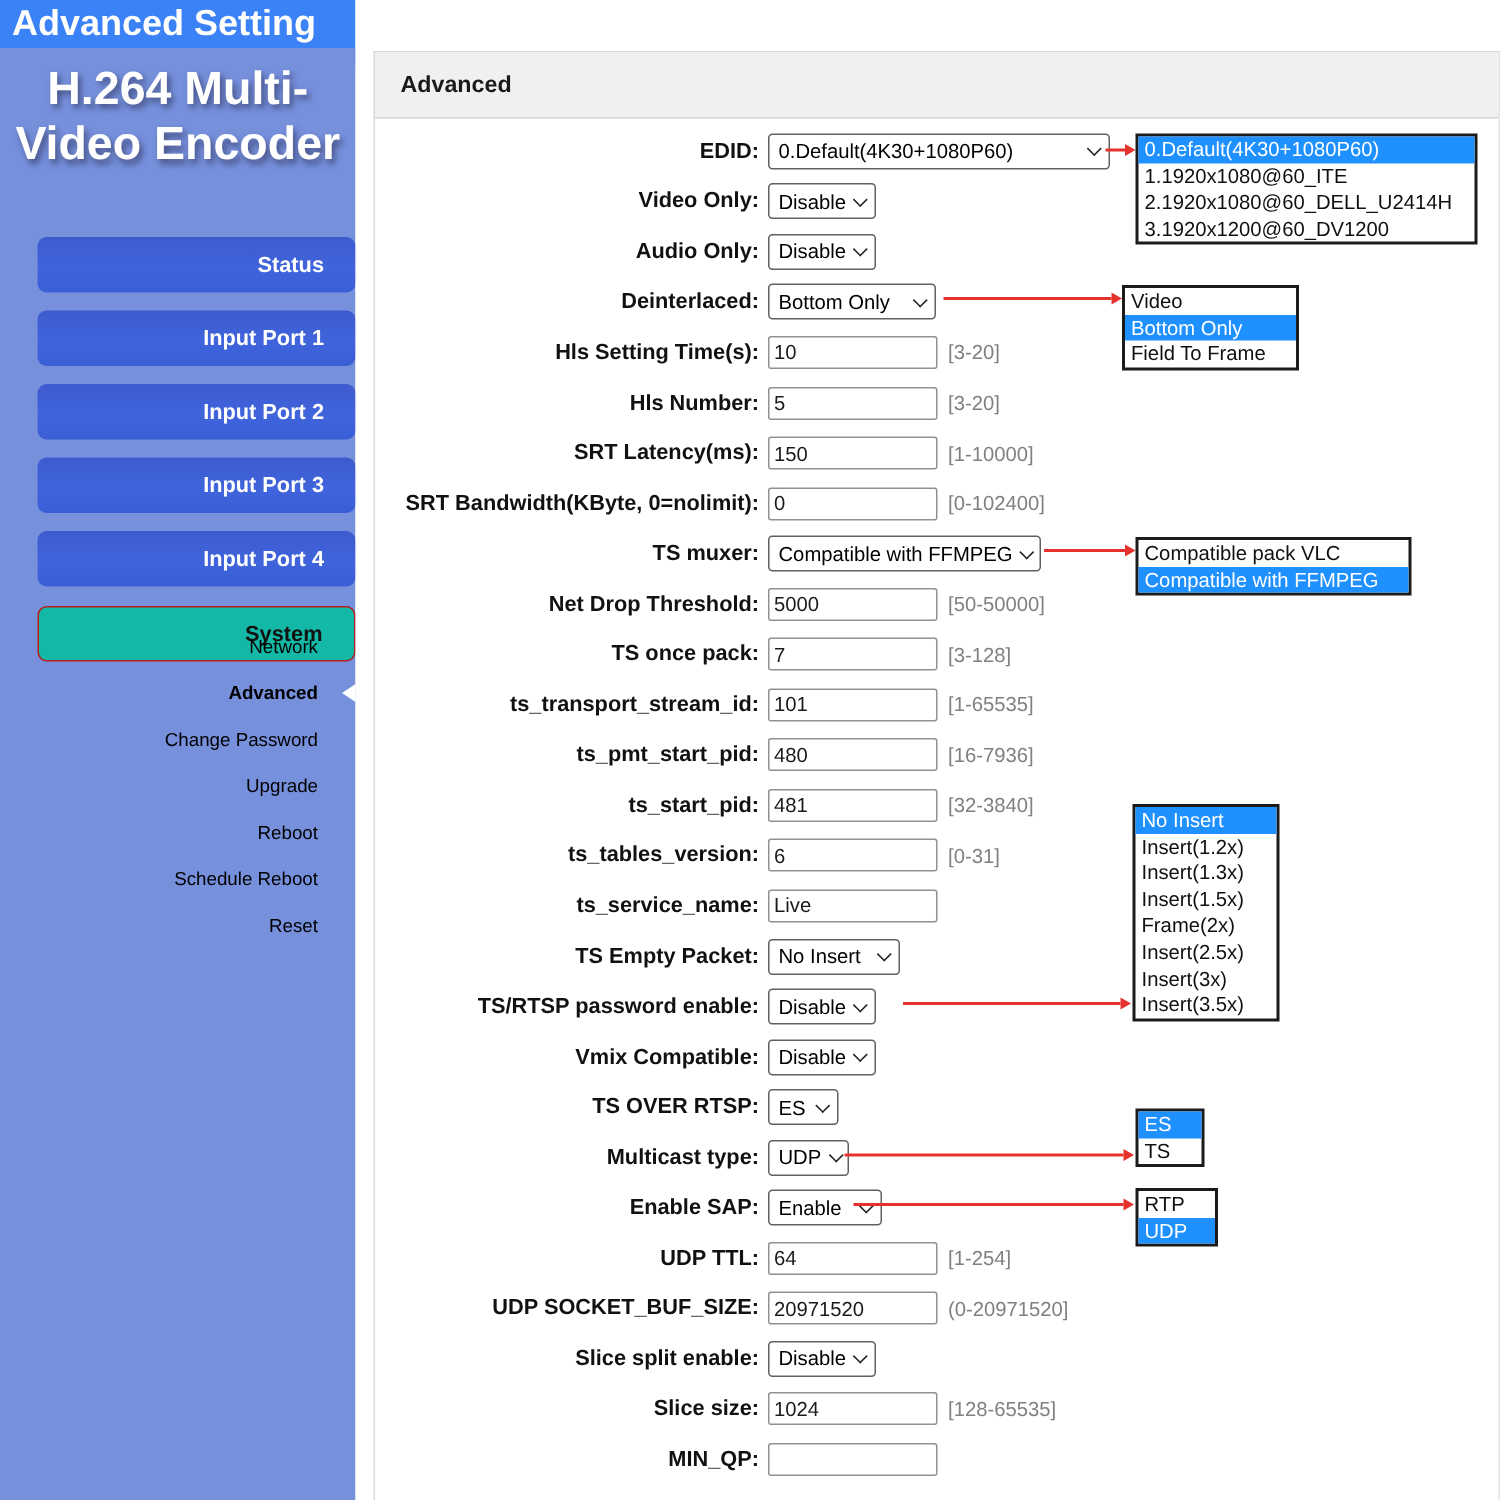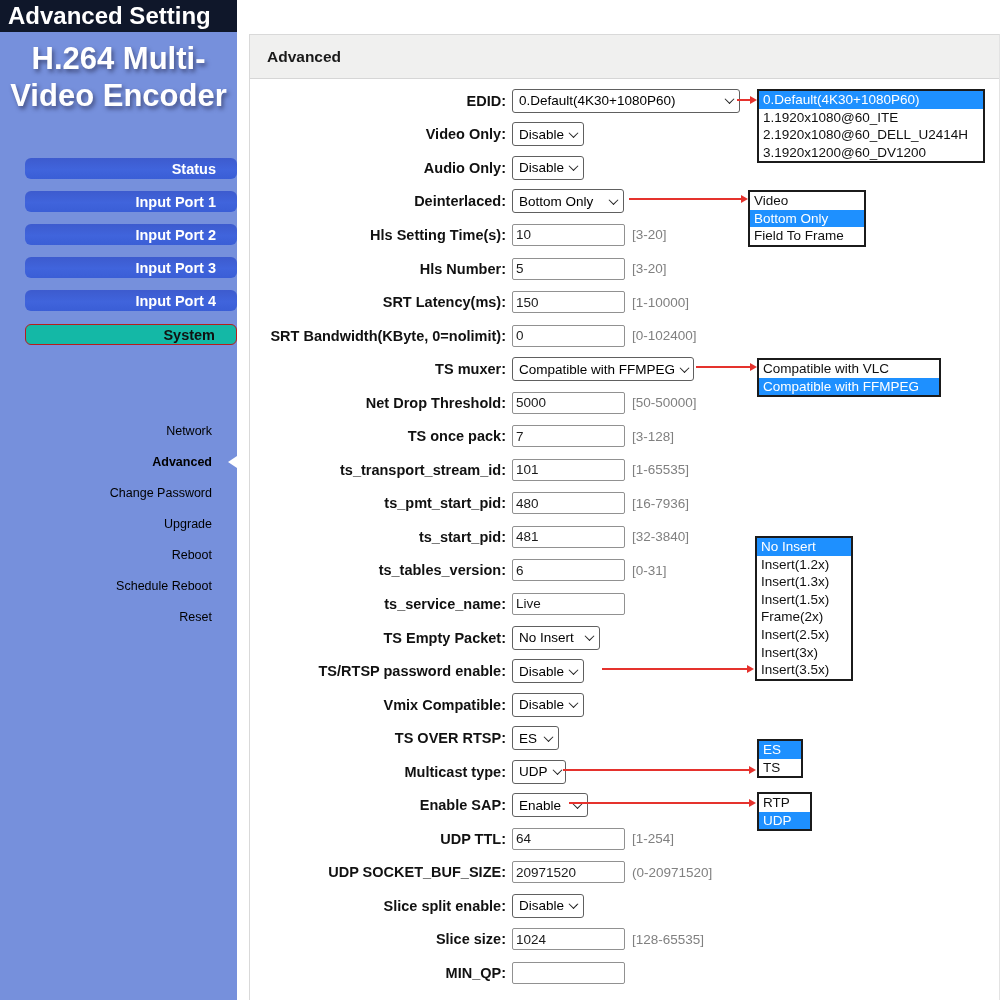--- a/index.html
+++ b/index.html
@@ -3,36 +3,36 @@
 <meta charset="utf-8">
 <style>
   html,body{margin:0;padding:0;}
   body{
     width:1000px;height:1000px;overflow:hidden;position:relative;
     background:#ffffff;font-family:"Liberation Sans",sans-serif;
   }
   
   .banner{
     position:absolute;left:0;top:0;width:237px;height:44px;
-    background:#0f172a;color:#ffffff;font-size:24px;font-weight:700;
+    background:#3b82f6;color:#ffffff;font-size:24px;font-weight:700;
     line-height:32px;padding-left:8px;box-sizing:border-box;white-space:nowrap;
   }
   
   .sidebar{
     position:absolute;left:0;top:32px;width:237px;height:968px;
     background:#7690DC;
   }
   .side-title{
     position:absolute;left:0;top:8px;width:100%;text-align:center;
     color:#ffffff;font-size:31px;font-weight:700;line-height:37px;
     text-shadow:2px 3px 4px rgba(30,30,60,0.55);
   }
   .side-buttons{position:absolute;left:0;top:126px;width:100%;}
   .side-btn{
-    margin:0 0 12px 25px;width:212px;height:21px;border-radius:6px;
+    margin:0 0 12px 25px;width:212px;height:37px;border-radius:6px;
     background:linear-gradient(180deg,#3D5BCE 0%,#4064DC 55%,#3A5ED6 100%);
     color:#ffffff;font-size:14.5px;font-weight:700;
     display:flex;align-items:center;justify-content:flex-end;
     padding-right:21px;box-sizing:border-box;cursor:pointer;
   }
   .side-btn.system{
     background:#14b8a6;color:#111111;border:1px solid #b91c1c;
     margin-top:13px;
   }
   .side-links{position:absolute;left:0;top:383px;width:100%;}
@@ -350,21 +350,21 @@
       <div class="opt">1.1920x1080@60_ITE</div>
       <div class="opt">2.1920x1080@60_DELL_U2414H</div>
       <div class="opt">3.1920x1200@60_DV1200</div>
     </div>
     <div class="popup" style="left: 748px; top: 190px; width: 118px;">
       <div class="opt">Video</div>
       <div class="opt sel-opt">Bottom Only</div>
       <div class="opt">Field To Frame</div>
     </div>
     <div class="popup" style="left: 757px; top: 358px; width: 184px;">
-      <div class="opt">Compatible with VLC</div>
+      <div class="opt">Compatible pack VLC</div>
       <div class="opt sel-opt">Compatible with FFMPEG</div>
     </div>
     <div class="popup" style="left: 755px; top: 536px; width: 98px;">
       <div class="opt sel-opt">No Insert</div>
       <div class="opt">Insert(1.2x)</div>
       <div class="opt">Insert(1.3x)</div>
       <div class="opt">Insert(1.5x)</div>
       <div class="opt">Frame(2x)</div>
       <div class="opt">Insert(2.5x)</div>
       <div class="opt">Insert(3x)</div>

